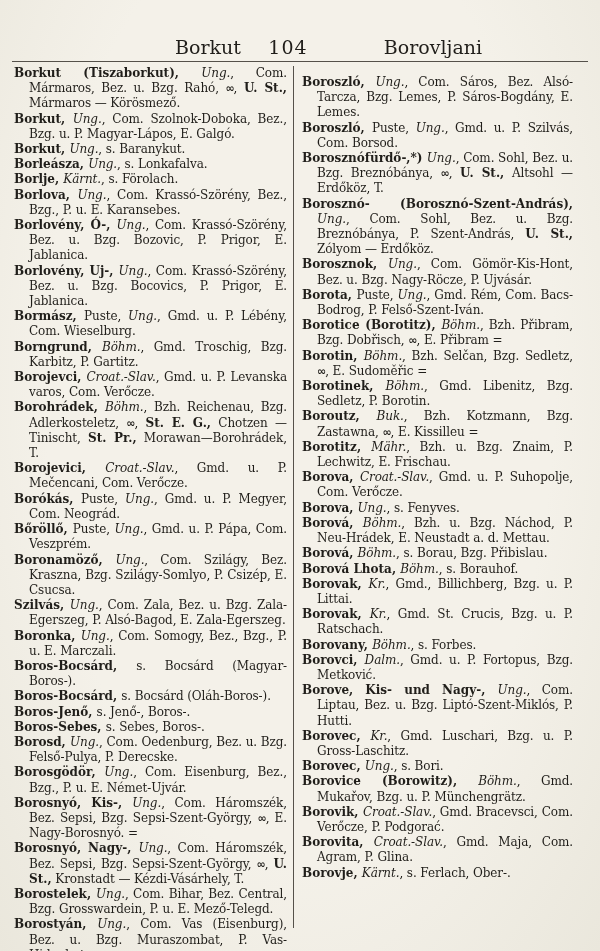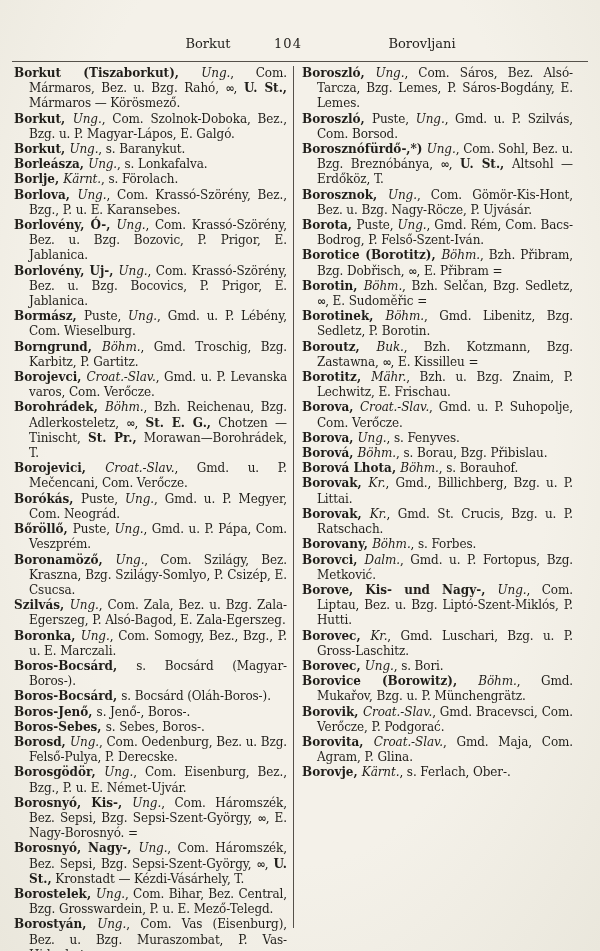--- a/index.html
+++ b/index.html
@@ -7,33 +7,33 @@
     position:relative;
     width:600px;height:951px;
     margin:0 auto;
     background:#f2efe6;
     background-image:radial-gradient(ellipse at 50% 40%, #f4f1e9 60%, #eae7dc 100%);
     font-family:"DejaVu Serif", serif;
     color:#201e1a;
     overflow:hidden;
     box-sizing:border-box;
   }
-  .header{position:absolute;top:36px;left:0;width:600px;height:22px;font-size:13px;}
+  .header{position:absolute;top:36px;left:0;width:600px;height:22px;font-size:19px;}
   .header .hword{position:absolute;transform:translateX(-50%);white-space:nowrap;}
   .h-left{left:208px;}
   .h-center{left:288px;letter-spacing:1px;}
-  .h-right{left:422px;}
+  .h-right{left:433px;}
   .head-rule{position:absolute;top:61px;left:12px;width:576px;height:1px;background:#55514a;}
   .columns{
     position:absolute;top:66px;left:14px;width:572px;height:870px;
     display:flex;
   }
   .col{width:279px;box-sizing:border-box;}
   .col-left{padding-right:6px;}
-  .col-right{padding-left:8px;}
+  .col-right{padding-left:8px;margin-top:9px;}
   .col-divider{width:1px;background:#55514a;height:862px;}
   .entry{
     margin:0;
     font-size:12px;
     line-height:15.2px;
     text-align:justify;
     padding-left:15px;
     text-indent:-15px;
     letter-spacing:-0.1px;
   }
@@ -88,29 +88,31 @@
         <p class="entry"><b>Borosnyó, Nagy-, </b><i>Ung.</i><span>, Com. Háromszék, Bez. Sepsi, Bzg. Sepsi-Szent-György, </span><span class="ph">∞</span><span>, </span><b>U. St.,</b><span> Kronstadt — Kézdi-Vásárhely, T.</span></p>
         <p class="entry"><b>Borostelek, </b><i>Ung.</i><span>, Com. Bihar, Bez. Central, Bzg. Grosswardein, P. u. E. Mező-Telegd.</span></p>
         <p class="entry"><b>Borostyán, </b><i>Ung.</i><span>, Com. Vas (Eisenburg), Bez. u. Bzg. Muraszombat, P. Vas-Hidegkut.</span></p>
       </div>
     <div class="col-divider"></div>
     <div class="col col-right" id="col-right">
 
     <p class="entry"><b>Boroszló, </b><i>Ung.</i><span>, Com. Sáros, Bez. Alsó-Tarcza, Bzg. Lemes, P. Sáros-Bogdány, E. Lemes.</span></p>
         <p class="entry"><b>Boroszló, </b><span>Puste, </span><i>Ung.</i><span>, Gmd. u. P. Szilvás, Com. Borsod.</span></p>
         <p class="entry"><b>Borosznófürdő-,*) </b><i>Ung.</i><span>, Com. Sohl, Bez. u. Bzg. Breznóbánya, </span><span class="ph">∞</span><span>, </span><b>U. St.,</b><span> Altsohl — Erdőköz, T.</span></p>
+        <p class="entry"><b>Borosznó- (Borosznó-Szent-András), </b><i>Ung.</i><span>, Com. Sohl, Bez. u. Bzg. Breznóbánya, P. Szent-András, </span><b>U. St.,</b><span> Zólyom — Erdőköz.</span></p>
         <p class="entry"><b>Borosznok, </b><i>Ung.</i><span>, Com. Gömör-Kis-Hont, Bez. u. Bzg. Nagy-Röcze, P. Ujvásár.</span></p>
         <p class="entry"><b>Borota, </b><span>Puste, </span><i>Ung.</i><span>, Gmd. Rém, Com. Bacs-Bodrog, P. Felső-Szent-Iván.</span></p>
         <p class="entry"><b>Borotice (Borotitz), </b><i>Böhm.</i><span>, Bzh. Přibram, Bzg. Dobřisch, </span><span class="ph">∞</span><span>, E. Přibram =</span></p>
         <p class="entry"><b>Borotin, </b><i>Böhm.</i><span>, Bzh. Selčan, Bzg. Sedletz, </span><span class="ph">∞</span><span>, E. Sudoměřic =</span></p>
         <p class="entry"><b>Borotinek, </b><i>Böhm.</i><span>, Gmd. Libenitz, Bzg. Sedletz, P. Borotin.</span></p>
         <p class="entry"><b>Boroutz, </b><i>Buk.</i><span>, Bzh. Kotzmann, Bzg. Zastawna, </span><span class="ph">∞</span><span>, E. Kissilleu =</span></p>
         <p class="entry"><b>Borotitz, </b><i>Mähr.</i><span>, Bzh. u. Bzg. Znaim, P. Lechwitz, E. Frischau.</span></p>
         <p class="entry"><b>Borova, </b><i>Croat.-Slav.</i><span>, Gmd. u. P. Suhopolje, Com. Verőcze.</span></p>
         <p class="entry"><b>Borova, </b><i>Ung.</i><span>, s. Fenyves.</span></p>
+        <p class="entry"><b>Borová, </b><i>Böhm.</i><span>, Bzh. u. Bzg. Náchod, P. Neu-Hrádek, E. Neustadt a. d. Mettau.</span></p>
         <p class="entry"><b>Borová, </b><i>Böhm.</i><span>, s. Borau, Bzg. Přibislau.</span></p>
         <p class="entry"><b>Borová Lhota, </b><i>Böhm.</i><span>, s. Borauhof.</span></p>
         <p class="entry"><b>Borovak, </b><i>Kr.</i><span>, Gmd., Billichberg, Bzg. u. P. Littai.</span></p>
         <p class="entry"><b>Borovak, </b><i>Kr.</i><span>, Gmd. St. Crucis, Bzg. u. P. Ratschach.</span></p>
         <p class="entry"><b>Borovany, </b><i>Böhm.</i><span>, s. Forbes.</span></p>
         <p class="entry"><b>Borovci, </b><i>Dalm.</i><span>, Gmd. u. P. Fortopus, Bzg. Metković.</span></p>
         <p class="entry"><b>Borove, Kis- und Nagy-, </b><i>Ung.</i><span>, Com. Liptau, Bez. u. Bzg. Liptó-Szent-Miklós, P. Hutti.</span></p>
         <p class="entry"><b>Borovec, </b><i>Kr.</i><span>, Gmd. Luschari, Bzg. u. P. Gross-Laschitz.</span></p>
         <p class="entry"><b>Borovec, </b><i>Ung.</i><span>, s. Bori.</span></p>
         <p class="entry"><b>Borovice (Borowitz), </b><i>Böhm.</i><span>, Gmd. Mukařov, Bzg. u. P. Münchengrätz.</span></p>

